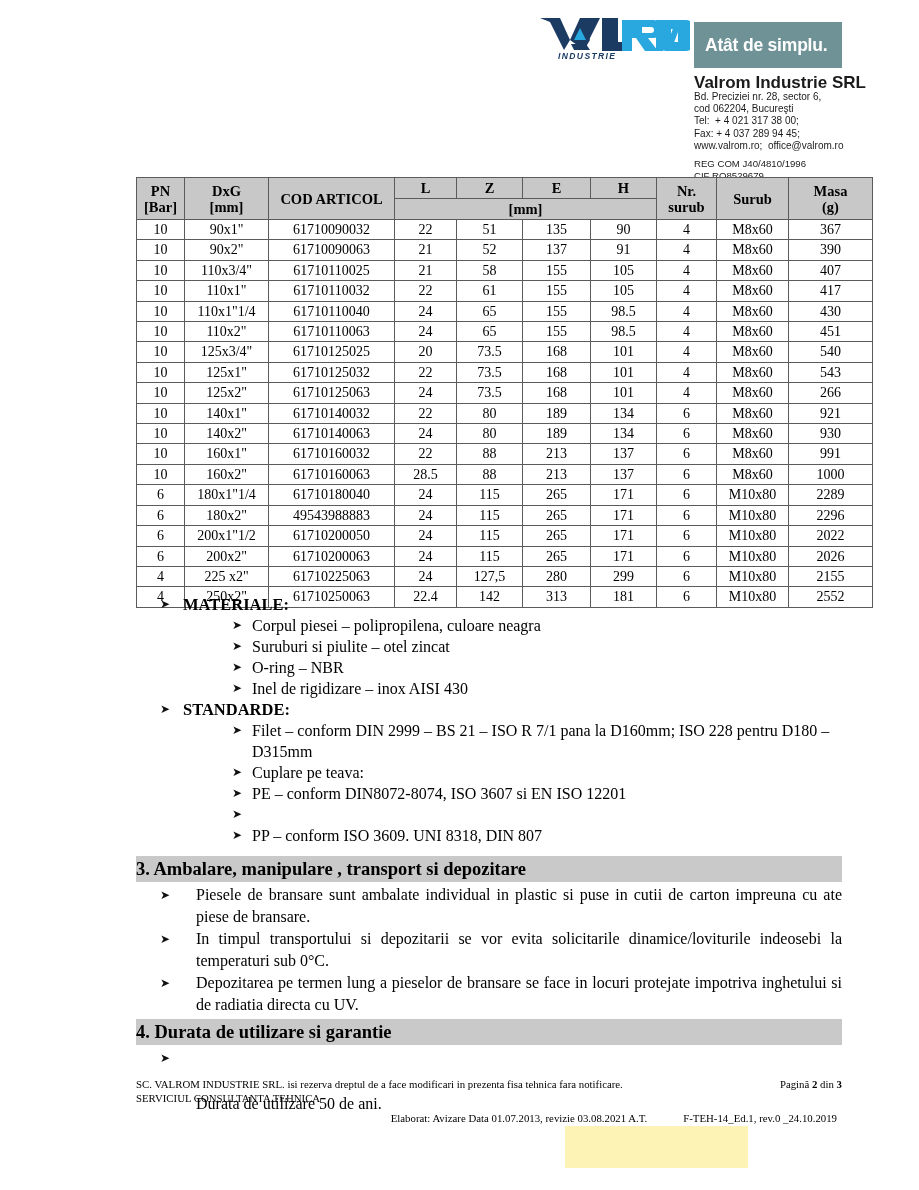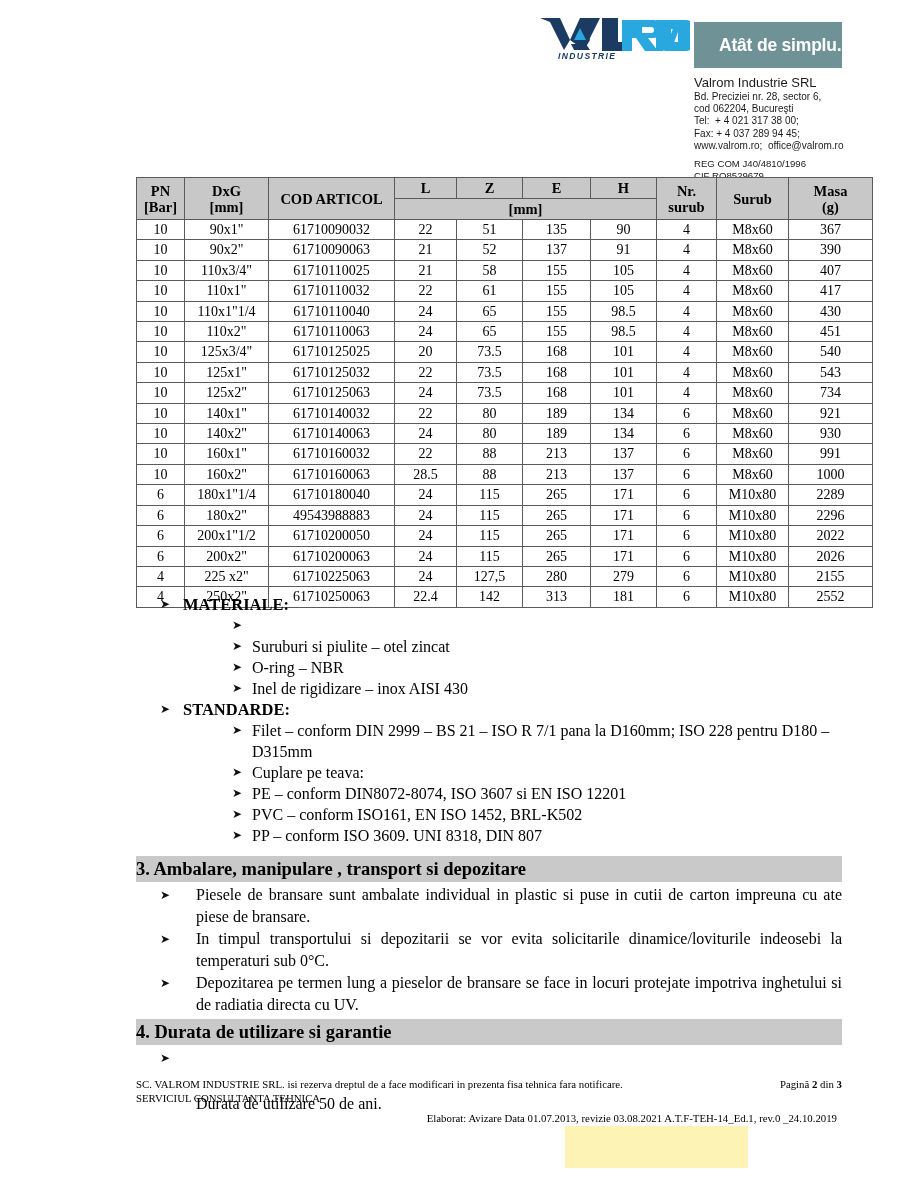--- a/index.html
+++ b/index.html
@@ -35,42 +35,42 @@
 
   .tagline-box {
     position: absolute;
     left: 694px;
     top: 22px;
     width: 148px;
     height: 46px;
     background: #6f9296;
     display: flex;
     align-items: center;
-    padding-left: 25px;
+    padding-left: 11px;
     box-sizing: border-box;
   }
   .tagline-text {
     color: #ffffff;
     font-family: "Liberation Sans", sans-serif;
     font-weight: bold;
     font-size: 17.5px;
     letter-spacing: -0.2px;
   }
 
   .company-block {
     position: absolute;
     left: 694px;
     top: 76px;
     width: 215px;
     font-family: "Liberation Sans", sans-serif;
     color: #1b1b1b;
   }
   .company-name {
-    font-size: 13px;
-    font-weight: normal;
+    font-size: 17px;
+    font-weight: bold;
     line-height: 14px;
     margin-bottom: 1px;
   }
   .company-line {
     font-size: 10px;
     line-height: 12.2px;
     white-space: pre;
   }
   .company-gap { height: 6px; }
   .company-line.reg {
@@ -196,20 +196,21 @@
     top: 1078px;
     width: 706px;
     font-size: 10.8px;
     line-height: 13.6px;
     color: #000;
   }
   .footer-row {
     display: flex;
     justify-content: space-between;
     align-items: baseline;
+    gap: 36px;
   }
   .footer-left { white-space: nowrap; }
   .footer-right { white-space: nowrap; }
   .footer-line2 { margin-top: 0px; }
   .footer-line3 { margin-top: 7px; justify-content: flex-end; }
   .footer-doc { padding-right: 5px; }
   .bold { font-weight: bold; }
 
   .yellow-box {
     position: absolute;
@@ -409,21 +410,21 @@
       <tr>
         <td>10</td>
         <td>125x2"</td>
         <td>61710125063</td>
         <td>24</td>
         <td>73.5</td>
         <td>168</td>
         <td>101</td>
         <td>4</td>
         <td>M8x60</td>
-        <td>734</td>
+        <td>266</td>
       </tr>
       <tr>
         <td>10</td>
         <td>140x1"</td>
         <td>61710140032</td>
         <td>22</td>
         <td>80</td>
         <td>189</td>
         <td>134</td>
         <td>6</td>
@@ -514,21 +515,21 @@
         <td>M10x80</td>
         <td>2026</td>
       </tr>
       <tr>
         <td>4</td>
         <td>225 x2"</td>
         <td>61710225063</td>
         <td>24</td>
         <td>127,5</td>
         <td>280</td>
-        <td>279</td>
+        <td>299</td>
         <td>6</td>
         <td>M10x80</td>
         <td>2155</td>
       </tr>
       <tr>
         <td>4</td>
         <td>250x2"</td>
         <td>61710250063</td>
         <td>22.4</td>
         <td>142</td>
@@ -543,20 +544,21 @@
 
 <div class="content">
 
   <div class="bullet-row lvl1">
     <span class="bullet-mark">➤</span>
     <span class="bullet-text">MATERIALE:</span>
   </div>
 
   <div class="bullet-row lvl2">
     <span class="bullet-mark">➤</span>
+    <span class="bullet-text">Corpul piesei – polipropilena, culoare neagra</span>
   </div>
   <div class="bullet-row lvl2">
     <span class="bullet-mark">➤</span>
     <span class="bullet-text">Suruburi si piulite – otel zincat</span>
   </div>
   <div class="bullet-row lvl2">
     <span class="bullet-mark">➤</span>
     <span class="bullet-text">O-ring – NBR</span>
   </div>
   <div class="bullet-row lvl2">
@@ -576,21 +578,20 @@
   <div class="bullet-row lvl2">
     <span class="bullet-mark">➤</span>
     <span class="bullet-text">Cuplare pe teava:</span>
   </div>
   <div class="bullet-row lvl2">
     <span class="bullet-mark">➤</span>
     <span class="bullet-text">PE – conform DIN8072-8074, ISO 3607 si EN ISO 12201</span>
   </div>
   <div class="bullet-row lvl2">
     <span class="bullet-mark">➤</span>
-    <span class="bullet-text">PVC – conform ISO161, EN ISO 1452, BRL-K502</span>
   </div>
   <div class="bullet-row lvl2">
     <span class="bullet-mark">➤</span>
     <span class="bullet-text">PP – conform ISO 3609. UNI 8318, DIN 807</span>
   </div>
 </div>
 
 <div class="section-bar" id="sec3-bar">3. Ambalare, manipulare , transport si depozitare</div>
 <div class="sec-body" id="sec3-body">
   <div class="just-row">

